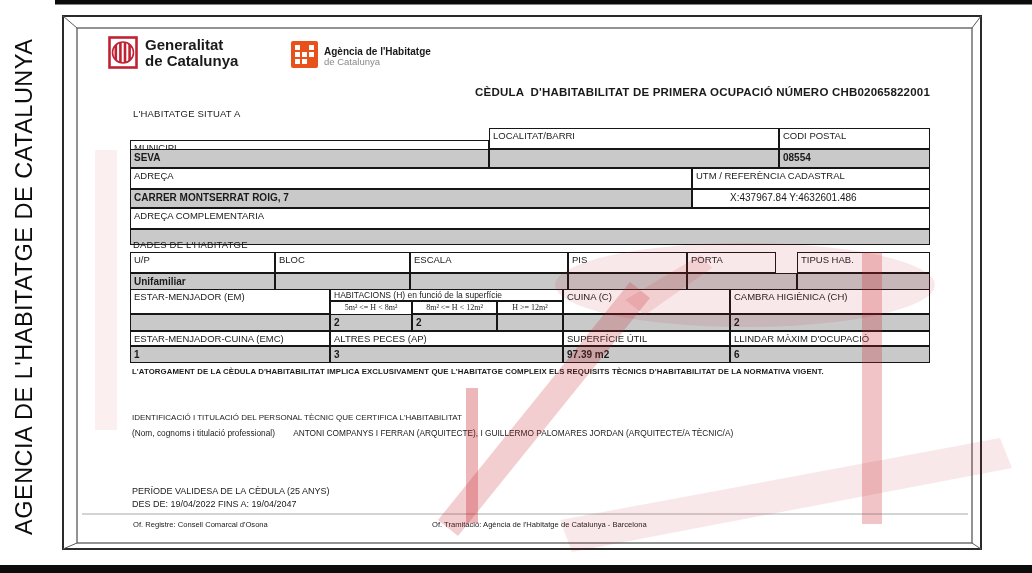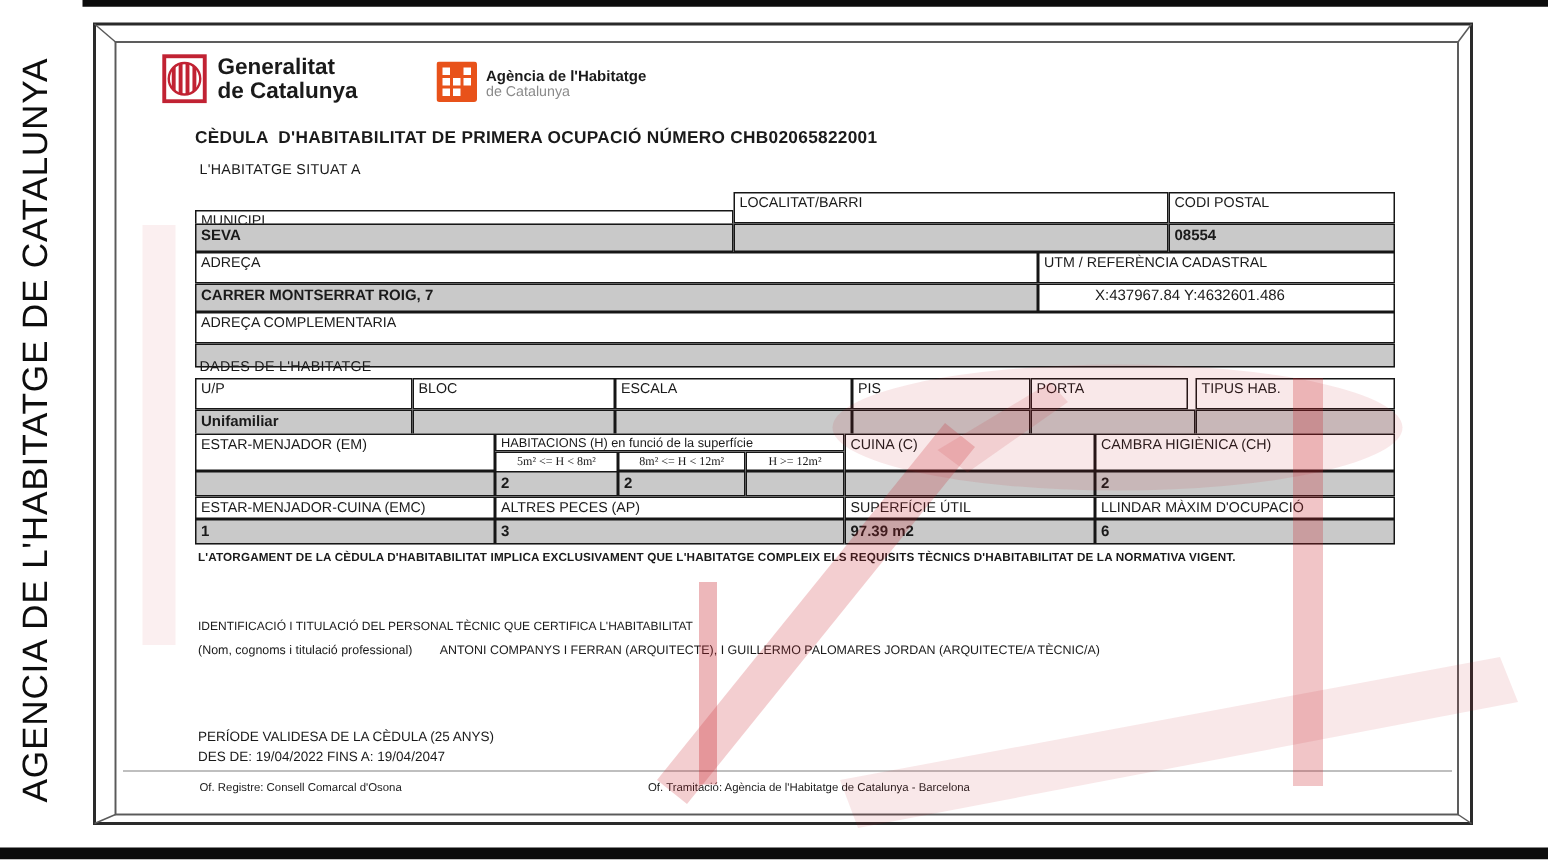--- a/index.html
+++ b/index.html
@@ -7,21 +7,21 @@
        font-family:"Liberation Sans", sans-serif;color:#1a1a1a;}
   .abs{position:absolute;box-sizing:border-box;}
   
   .cell{position:absolute;box-sizing:border-box;border:1.2px solid #161616;background:#fff;
         font-size:9.5px;padding:2px 3px;line-height:1.15;white-space:nowrap;overflow:hidden;}
   .gval{background:#c9c9c9;font-weight:bold;font-size:10px;}
   .wval{font-weight:normal;font-size:10px;padding-left:37px;}
   .sub{font-family:"Liberation Serif", serif;font-size:8px;text-align:center;padding:1px 0;}
   .seclabel{position:absolute;font-size:9.5px;letter-spacing:.2px;}
   .legal{font-size:7.8px;line-height:9.8px;letter-spacing:.1px;font-weight:bold;}
-  .title{position:absolute;left:130px;top:86px;width:800px;text-align:left;font-weight:bold;
+  .title{position:absolute;left:130px;top:86px;width:800px;text-align:right;font-weight:bold;
          font-size:11.5px;white-space:pre-wrap;letter-spacing:.2px;}
   .vtitle{position:absolute;left:2px;top:18px;height:537px;width:44px;display:flex;
           align-items:center;justify-content:center;writing-mode:vertical-rl;
           transform:rotate(180deg);font-size:23.5px;font-weight:400;color:#0d0d0d;
           letter-spacing:.5px;white-space:nowrap;}
   .logo-text1{font-weight:bold;font-size:15px;line-height:16px;}
   .ag-line1{font-weight:bold;font-size:10px;line-height:11px;}
   .ag-line2{font-size:9.5px;color:#8a8a8a;line-height:10px;}
   svg{display:block;}
 </style>
@@ -106,21 +106,21 @@
 </div>
 
 <div class="seclabel" style="left:133px;top:239px;z-index:2">DADES DE L'HABITATGE</div>
 
 <div style="z-index:2">
 
   <div class="cell" style="left:130px;top:252px;width:145px;height:21px">U/P</div>
   <div class="cell" style="left:275px;top:252px;width:135px;height:21px">BLOC</div>
   <div class="cell" style="left:410px;top:252px;width:158px;height:21px">ESCALA</div>
   <div class="cell" style="left:568px;top:252px;width:119px;height:21px">PIS</div>
-  <div class="cell" style="left:687px;top:252px;width:105px;height:21px">PORTA</div>
+  <div class="cell" style="left:687px;top:252px;width:89px;height:21px">PORTA</div>
   <div class="cell" style="left:797px;top:252px;width:133px;height:21px">TIPUS HAB.</div>
 
   <div class="cell gval" style="left:130px;top:273px;width:145px;height:18px">Unifamiliar</div>
   <div class="cell gval" style="left:275px;top:273px;width:135px;height:18px"></div>
   <div class="cell gval" style="left:410px;top:273px;width:158px;height:18px"></div>
   <div class="cell gval" style="left:568px;top:273px;width:119px;height:18px"></div>
   <div class="cell gval" style="left:687px;top:273px;width:110px;height:18px"></div>
   <div class="cell gval" style="left:797px;top:273px;width:133px;height:18px"></div>
 
   <div class="cell" style="left:130px;top:289px;width:200px;height:25px">ESTAR-MENJADOR (EM)</div>

